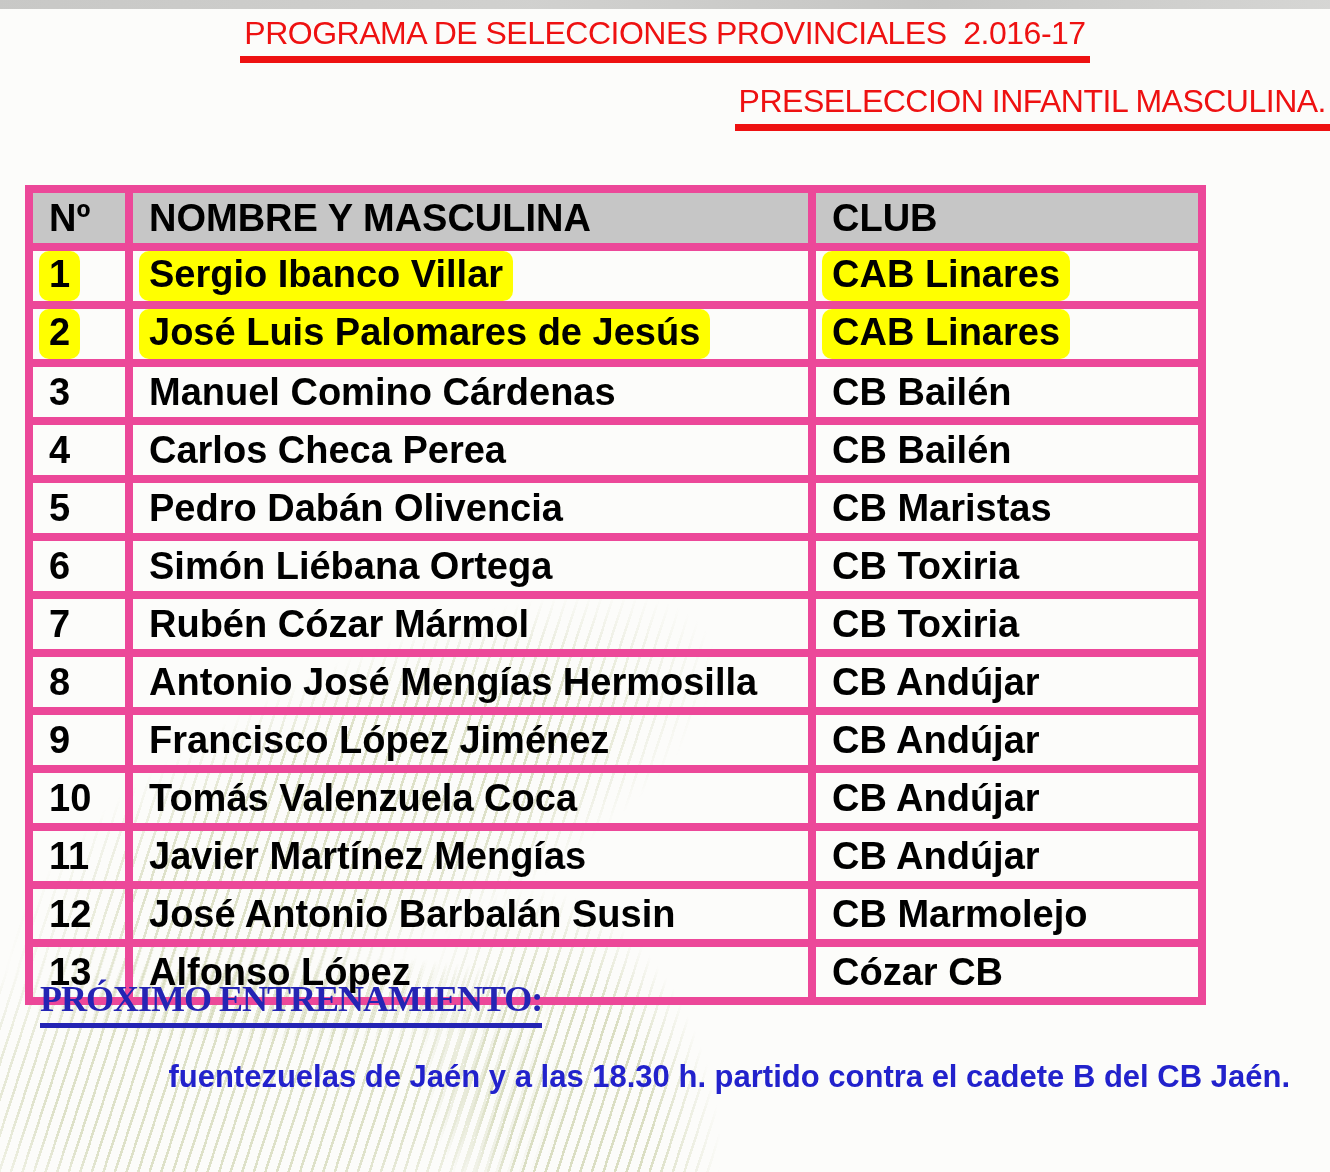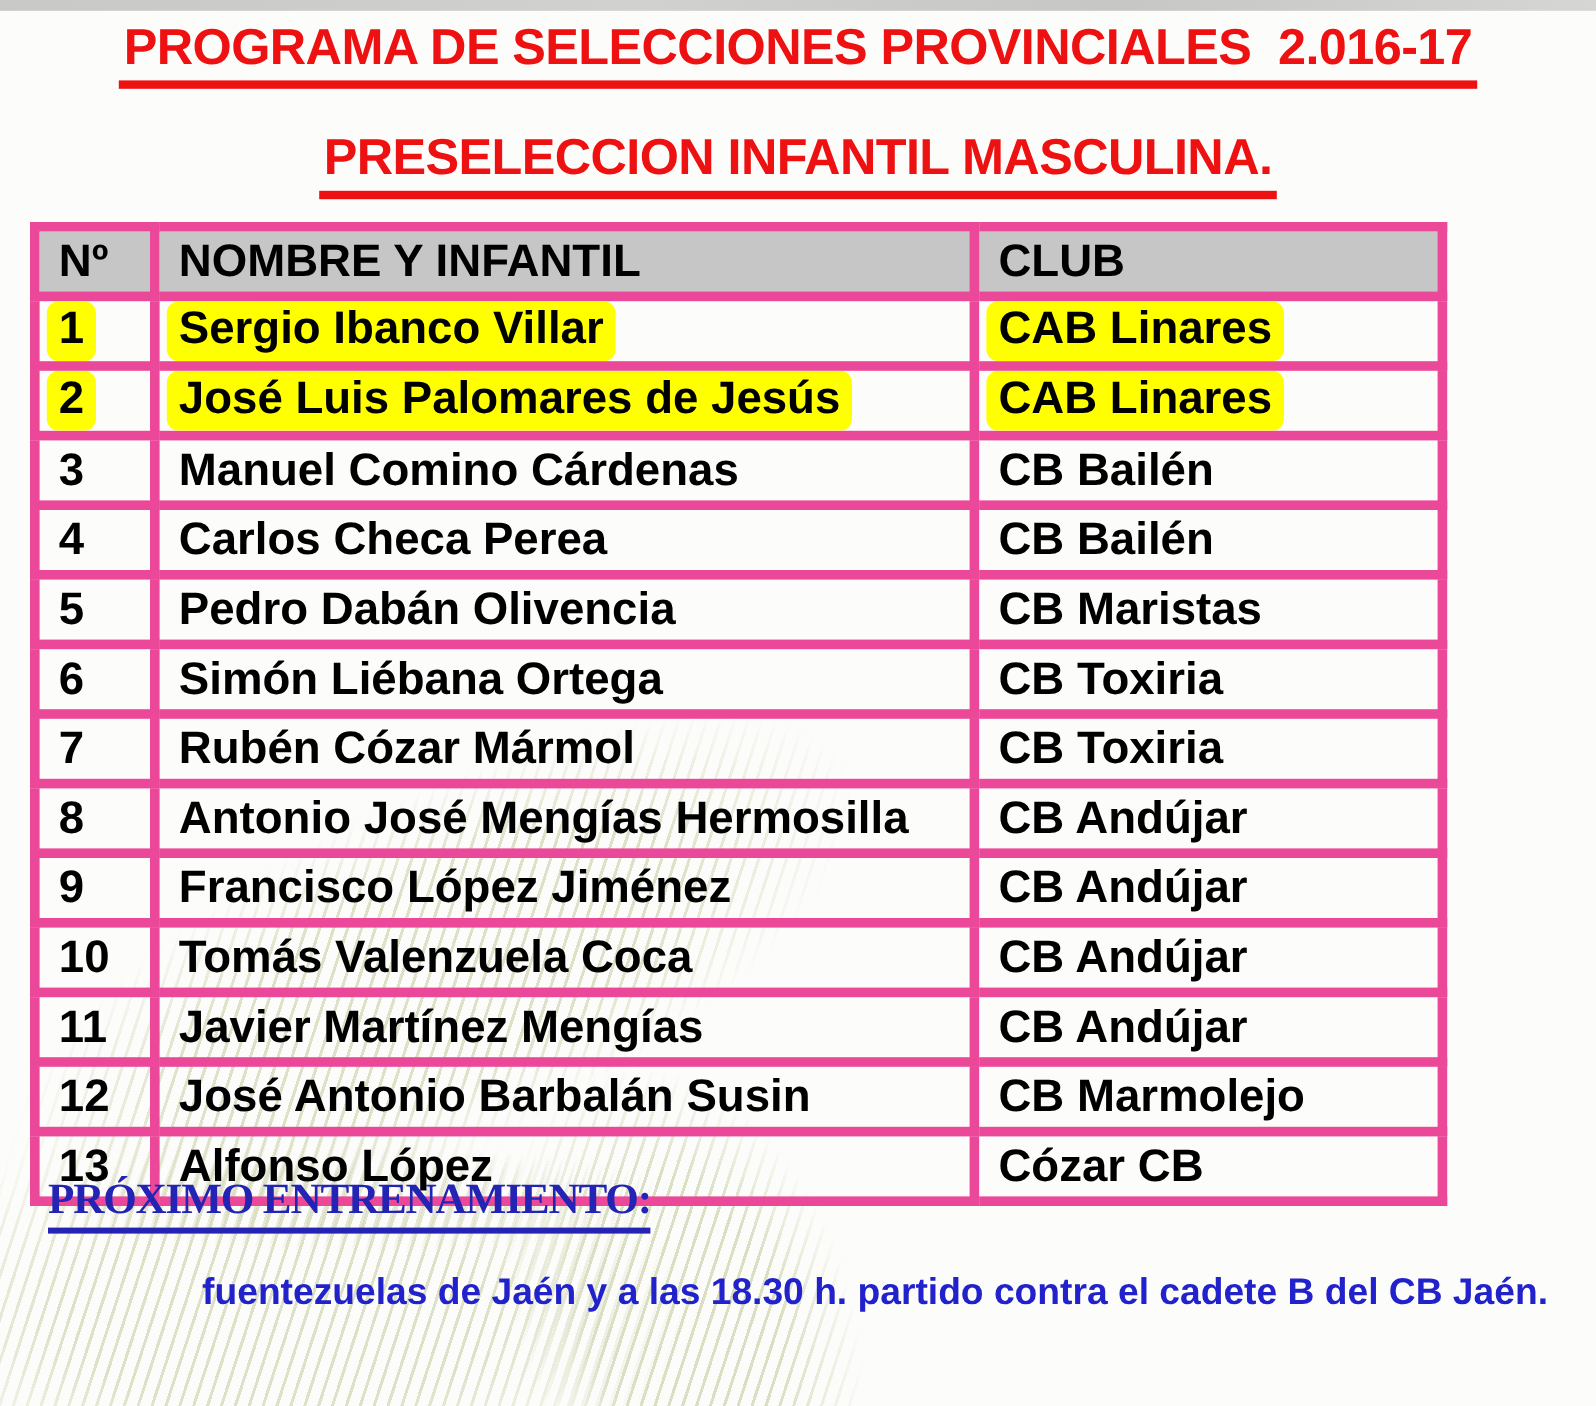--- a/index.html
+++ b/index.html
@@ -37,24 +37,24 @@
     mask-image:radial-gradient(ellipse closest-side, #000 55%, transparent 100%);
   }
   .stripes-d {
     left:20px; top:955px; width:560px; height:90px;
     background:repeating-linear-gradient(108deg, rgba(196,202,158,.4) 0 2.5px, rgba(0,0,0,0) 2.5px 11px);
     -webkit-mask-image:radial-gradient(ellipse closest-side, #000 45%, transparent 100%);
     mask-image:radial-gradient(ellipse closest-side, #000 45%, transparent 100%);
   }
 
   .title-wrap { position:absolute; left:0; top:16px; width:100%; text-align:center; }
-  .subtitle-wrap { position:absolute; left:0; top:108px; width:100%; text-align:center; }
+  .subtitle-wrap { position:absolute; left:0; top:84px; width:100%; text-align:right; }
   .doc-title, .doc-subtitle {
     display:inline-block; color:var(--accent-red,#ee1111);
-    font-weight:bold; font-size:42px; line-height:1.1;
+    font-weight:normal; font-size:32px; line-height:1.1;
     padding:0 4px 5px 4px; border-bottom:7px solid var(--accent-red,#ee1111);
     white-space:pre-wrap; letter-spacing:-0.5px;
   }
 
   table.roster {
     position:absolute; left:25px; top:185px; width:1173px;
     border-collapse:collapse; table-layout:fixed;
     border:4px solid #000;
   }
   table.roster th, table.roster td {
@@ -110,21 +110,21 @@
 
   <table class="roster">
     <colgroup>
         <col class="c1">
         <col class="c2">
         <col class="c3">
       </colgroup>
     <thead>
       <tr>
         <th>Nº</th>
-        <th>NOMBRE Y INFANTIL</th>
+        <th>NOMBRE Y MASCULINA</th>
         <th>CLUB</th>
       </tr>
     </thead>
     <tbody>
     <tr>
       <td><span class="cell-text hl">1</span></td>
       <td><span class="cell-text hl">Sergio Ibanco Villar</span></td>
       <td><span class="cell-text hl">CAB Linares</span></td>
     </tr>
 

